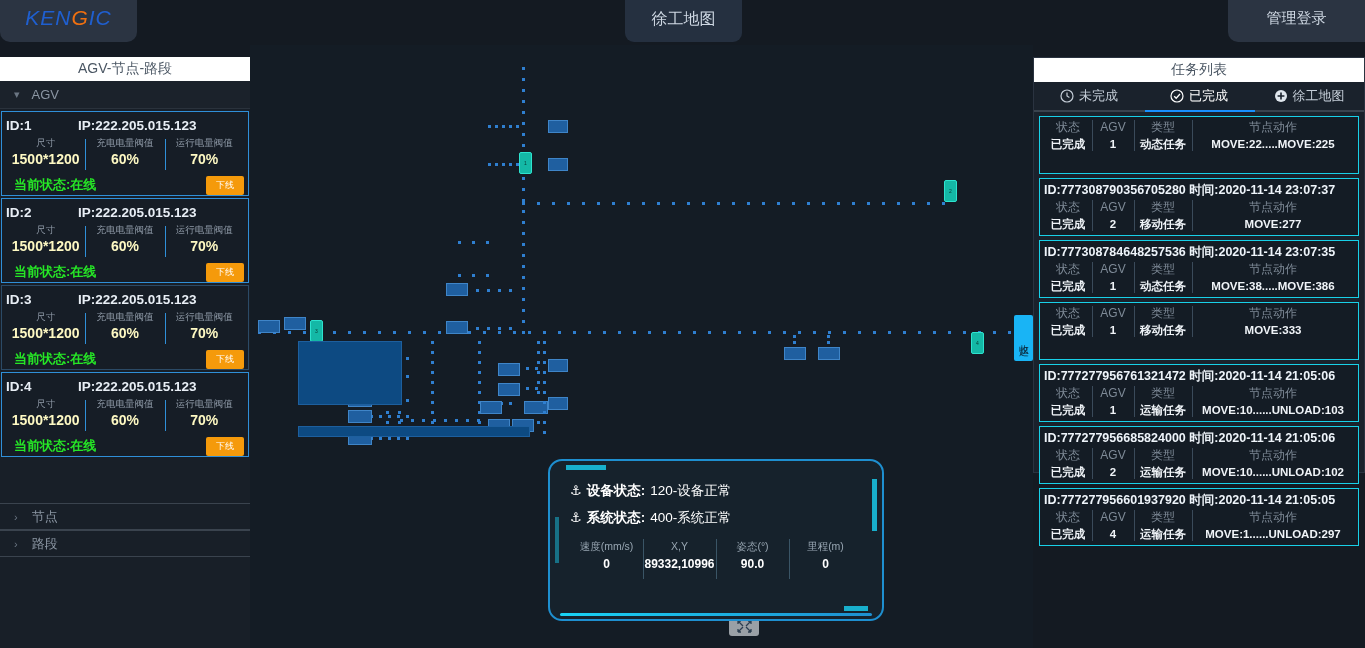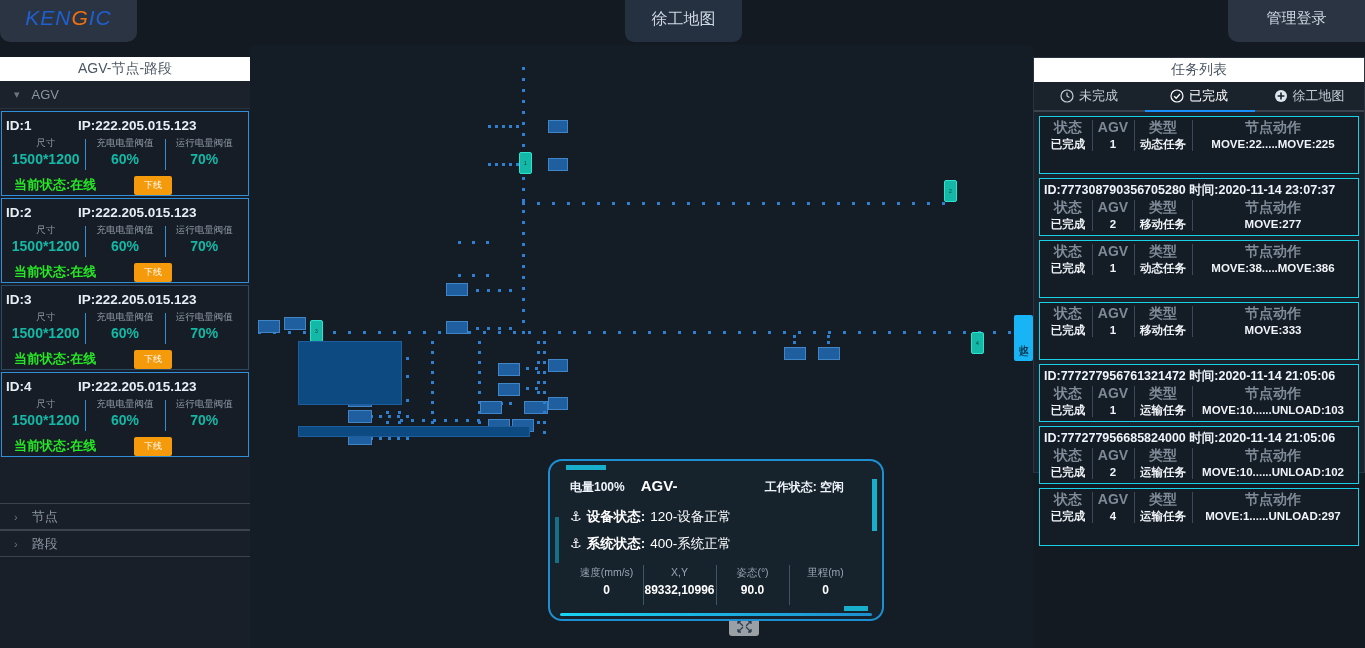--- a/index.html
+++ b/index.html
@@ -56,22 +56,22 @@
   .agv-card.dim { border-color:#2b4a66; }
   .card-row1 { display:flex; align-items:center; height:20px; }
   .card-row1 .cid { font-size:13.5px; color:#e8eef5; font-weight:600; width:72px; }
   .card-row1 .cip { font-size:13.5px; color:#e8eef5; font-weight:600; }
   .card-metrics { display:flex; height:38px; padding-top:1px; }
   .metric { flex:1; text-align:center; position:relative; }
   .metric + .metric:before {
     content:""; position:absolute; left:0; top:3px; bottom:3px; width:1px; background:#2f8fd8;
   }
   .metric .mlabel { font-size:9.5px; color:#8f9aa7; line-height:14px; }
-  .metric .mval { font-size:14px; color:#14b8a6; font-weight:600; line-height:18px; }
-  .card-row3 { display:flex; align-items:center; height:24px; }
+  .metric .mval { font-size:14px; color:#fef9c3; font-weight:600; line-height:18px; }
+  .card-row3 { display:flex; align-items:center; height:24px;justify-content:space-between; }
   .card-row3 .status { font-size:13px; color:#26e626; font-weight:600; padding-left:8px; width:128px; }
   .offline-btn {
     width:38px; height:19px; background:#f59a0b; border-radius:2px;
     display:flex; align-items:center; justify-content:center;
     font-size:9px; color:#ffffff; cursor:pointer;
   }
 
   .spacer-block { height:44px; background:#181f28; }
   .sub-row {
     height:27px; display:flex; align-items:center; gap:14px; padding-left:14px;
@@ -148,21 +148,21 @@
   .task-list { padding:4px 5px 0 5px; }
   .task-card { border:1px solid #18d0e8; background:#141c25; margin-bottom:4px; height:58px; padding:2px 4px 0 4px; }
   .tc-top { font-size:12.5px; color:#eef4fa; font-weight:600; white-space:nowrap; line-height:18px; }
   .tc-grid { display:flex; height:36px; }
   .tcell { text-align:center; position:relative; }
   .tcell.c1 { width:48px; }
   .tcell.c2 { width:42px; }
   .tcell.c3 { width:58px; }
   .tcell.c4 { flex:1; }
   .tcell + .tcell:before { content:""; position:absolute; left:0; top:1px; bottom:4px; width:1px; background:#3a4a5a; }
-  .tcell .th { font-size:14px; color:#7e8a97; line-height:16px;font-weight:bold; }
+  .tcell .th { font-size:12px; color:#7e8a97; line-height:16px; }
   .tcell .tv { font-size:11.5px; color:#f0f4f8; font-weight:700; line-height:18px; }
 
   .icon-svg { display:inline-block; vertical-align:middle; }
 </style>
 </head>
 <body>
 
 <div id="app">
 
   <div class="topbar">
@@ -578,25 +578,20 @@
   <div class="side-tab" id="rightTab">
     <span class="vtext">收起</span>
   </div>
 
   <div class="info-card">
     <div class="deco" style="left:16px;top:4px;width:40px;height:5px;opacity:.8;"></div>
     <div class="deco" style="right:5px;top:18px;width:5px;height:52px;opacity:.8;"></div>
     <div class="deco" style="left:5px;top:56px;width:4px;height:46px;opacity:.45;"></div>
     <div class="deco" style="right:14px;bottom:8px;width:24px;height:5px;opacity:.8;"></div>
 
-    <div class="ic-row1">
-      <span class="ic-bat">电量100%</span>
-      <span class="ic-name">AGV-</span>
-      <span class="ic-work"><span>工作状态:</span>&nbsp;<span>空闲</span></span>
-    </div>
 
     <div class="ic-line">
       <span class="flag">⚓</span>
       <span class="lbl">设备状态:</span>
       <span class="val">120-设备正常</span>
     </div>
 
     <div class="ic-line">
       <span class="flag">⚓</span>
       <span class="lbl">系统状态:</span>
@@ -687,20 +682,21 @@
               <div class="th">类型</div>
               <div class="tv">移动任务</div>
             </div>
             <div class="tcell c4">
               <div class="th">节点动作</div>
               <div class="tv">MOVE:277</div>
             </div>
           </div>
         </div>
         <div class="task-card">
+          <div class="tc-top">ID:777308784648257536 时间:2020-11-14 23:07:35</div>
           <div class="tc-grid">
             <div class="tcell c1">
               <div class="th">状态</div>
               <div class="tv">已完成</div>
             </div>
             <div class="tcell c2">
               <div class="th">AGV</div>
               <div class="tv">1</div>
             </div>
             <div class="tcell c3">
@@ -769,20 +765,21 @@
               <div class="th">类型</div>
               <div class="tv">运输任务</div>
             </div>
             <div class="tcell c4">
               <div class="th">节点动作</div>
               <div class="tv">MOVE:10......UNLOAD:102</div>
             </div>
           </div>
         </div>
         <div class="task-card">
+          <div class="tc-top">ID:777277956601937920 时间:2020-11-14 21:05:05</div>
           <div class="tc-grid">
             <div class="tcell c1">
               <div class="th">状态</div>
               <div class="tv">已完成</div>
             </div>
             <div class="tcell c2">
               <div class="th">AGV</div>
               <div class="tv">4</div>
             </div>
             <div class="tcell c3">

